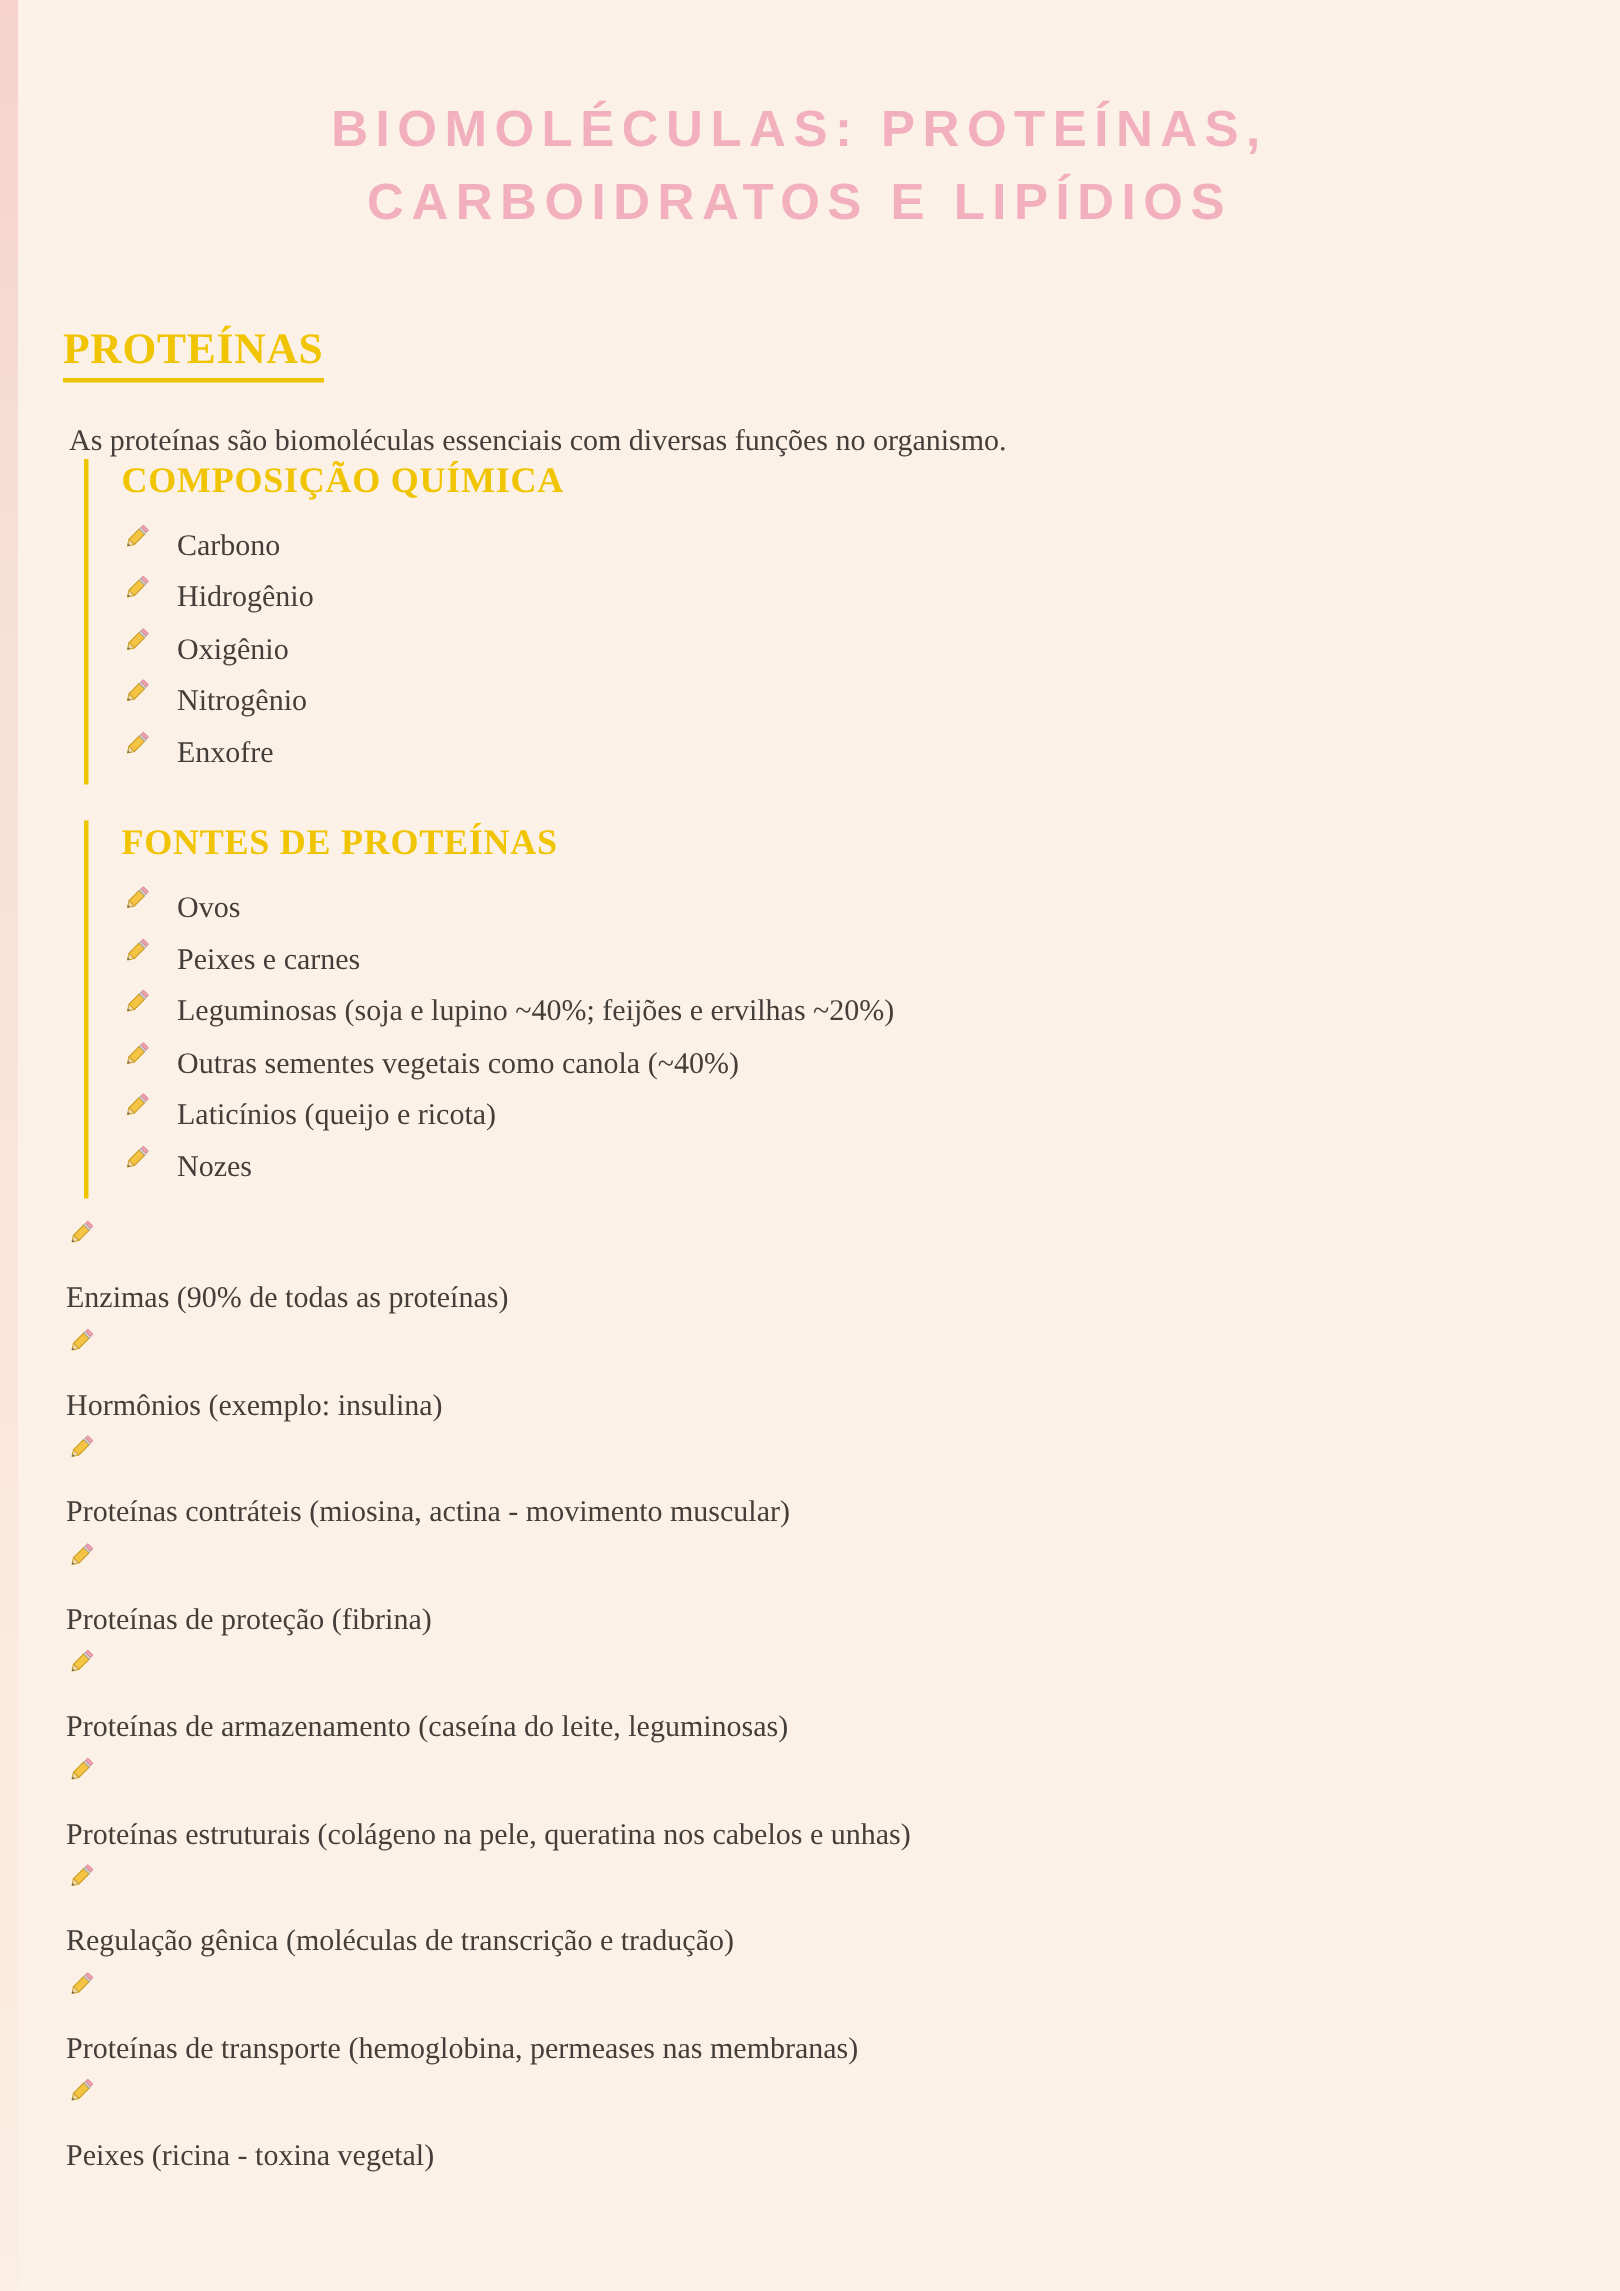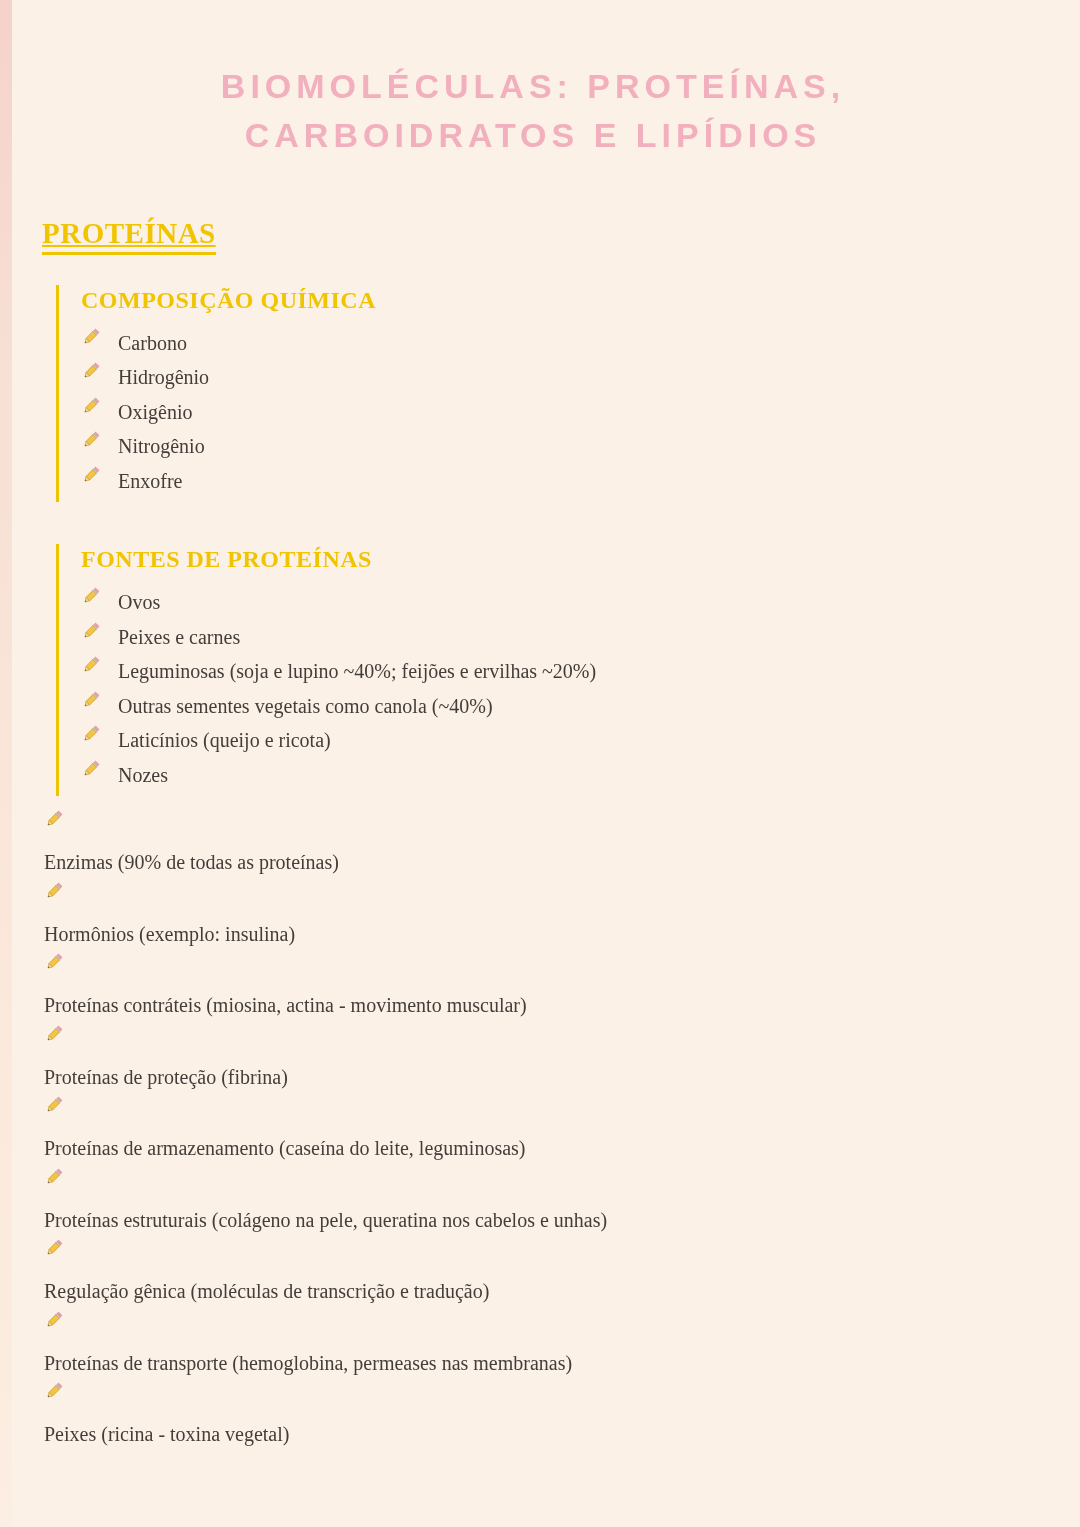--- a/index.html
+++ b/index.html
@@ -40,38 +40,36 @@
 
   .section-heading {
     display: inline-block;
     margin-top: 56px;
     font-size: 29px;
     font-weight: bold;
     color: var(--heading-gold);
     border-bottom: 3px solid var(--border-gold);
     padding-bottom: 2px;
     letter-spacing: 0.5px;
-    text-decoration: underline;
   }
 
   .section-intro {
     margin-top: 28px;
     font-size: 20px;
     padding-left: 4px;
   }
 
   .subsection {
-    margin-top: 30px;
     margin-left: 14px;
     border-left: 3px solid var(--border-gold);
     padding-left: 22px;
     padding-top: 2px;
     padding-bottom: 4px;
   }
-  .subsection + .subsection { margin-top: 42px; }
+  .subsection + .subsection { margin-top: 24px; }
 
   .subsection-heading {
     font-size: 24px;
     font-weight: bold;
     color: var(--heading-gold);
     letter-spacing: 0.5px;
   }
 
   .subsection-intro {
     margin-top: 22px;
@@ -101,20 +99,21 @@
 
   <h1 class="doc-title">
     <span>BIOMOLÉCULAS: PROTEÍNAS,</span><br>
     <span>CARBOIDRATOS E LIPÍDIOS</span>
   </h1>
 
   <div>
     <h2 class="section-heading">PROTEÍNAS</h2>
   </div>
 
+  <p class="section-intro">As proteínas são biomoléculas essenciais com diversas funções no organismo.</p>
 
   <div class="subsection">
     <h3 class="subsection-heading">COMPOSIÇÃO QUÍMICA</h3>
     <ul class="pencil-list">
 
         <li class="pencil-item">
           <span class="pencil">
             <svg viewBox="0 0 24 24" width="21" height="21" aria-hidden="true">
               <g transform="rotate(-45 12 12)">
                 <rect x="6" y="9.1" width="11" height="5.8" fill="#f6c445" stroke="#c79a1b" stroke-width="0.8"></rect>

